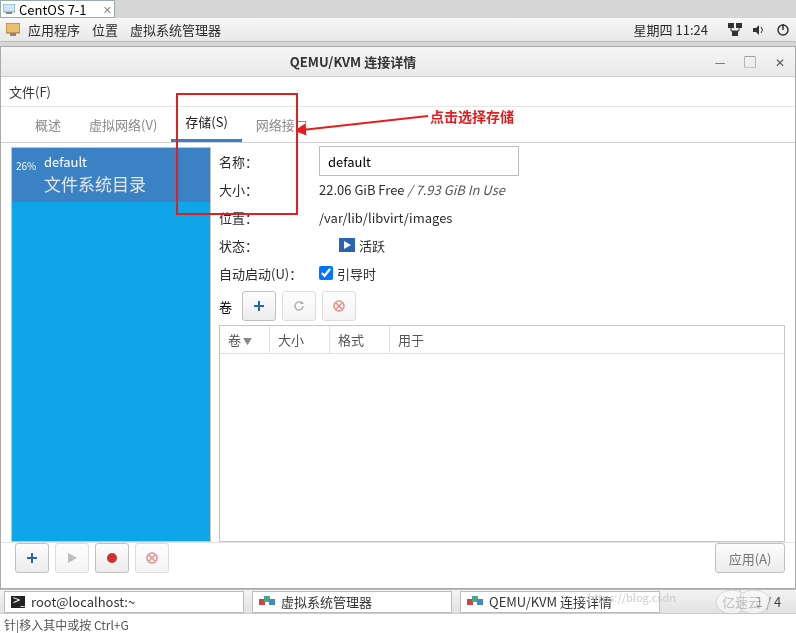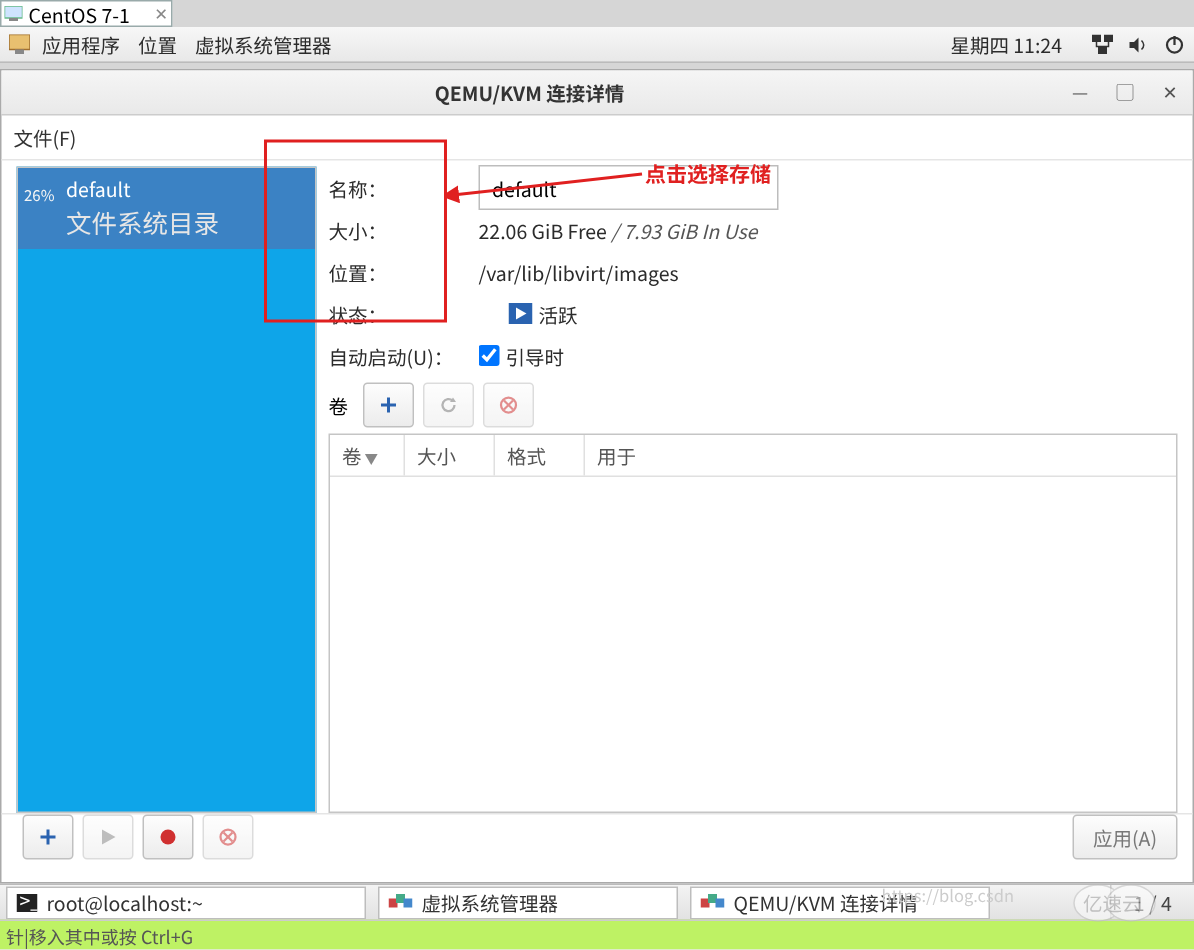--- a/index.html
+++ b/index.html
@@ -43,21 +43,21 @@
   .actions { height: 46px; display:flex; padding: 0 10px 0 14px; gap:6px; border-top:1px solid #e5e5e5; }
   .actions .spacer { flex:1; }
   .apply-btn { width: 70px; height: 30px; border:1px solid #c0c0c0; border-radius:3px; background: linear-gradient(#fdfdfd,#ececec); color:#777; }
   .red-box { position:absolute; left:176px; top:93px; width:122px; height:122px; border:2px solid #e02020; pointer-events:none; }
   .anno { position:absolute; left:430px; top:106px; color:#e02020; font-weight:bold; font-size:14px; }
   .arrow-svg { position:absolute; left:298px; top:108px; pointer-events:none; }
   .taskbar { position:absolute; left:0; right:0; bottom:20px; height:24px; background: linear-gradient(#f3f3f3,#e2e2e2); border-top:1px solid #bbb; display:flex; align-items:center; }
   .task { width: 240px; height: 22px; margin: 0 4px; border:1px solid #bdbdbd; background:#fff; display:flex; align-items:center; padding:0 6px; gap:6px; font-size:12px; color:#333; }
   .task.mini { width:auto; min-width:200px; }
   .ws { margin-left:auto; width:56px; text-align:center; color:#444; border-left:1px solid #ccc; height:100%; display:flex; align-items:center; justify-content:center; }
-  .hint-bar { position:absolute; left:0; right:0; bottom:0; height:20px; background:#bef264; border-top:1px solid #ccc; padding:2px 4px; font-size:12px; color:#555; overflow:hidden; }
+  .hint-bar { position:absolute; left:0; right:0; bottom:0; height:20px; background:#ffffff; border-top:1px solid #ccc; padding:2px 4px; font-size:12px; color:#555; overflow:hidden; }
   .watermark { position:absolute; right:12px; bottom:16px; opacity:0.5; }
   .watermark-txt { position:absolute; right:120px; bottom:28px; color:#ccc; font-size:11px; }
   .chk { width:14px; height:14px; }
   .sort-caret { font-size:9px; color:#888; margin-left:2px; }
 </style>
 </head>
 <body>
 
 <div class="vm-tab">
   <svg class="icon" viewBox="0 0 12 10">
@@ -99,20 +99,26 @@
 <div class="window">
   <div class="titlebar">
     <span class="title">QEMU/KVM 连接详情</span>
     <span class="winbtn">—</span>
     <span class="winbtn">▢</span>
     <span class="winbtn">✕</span>
   </div>
   <div class="menubar">
     <span>文件(F)</span>
   </div>
+  <div class="tabbar">
+    <div class="tab">概述</div>
+    <div class="tab">虚拟网络(V)</div>
+    <div class="tab active">存储(S)</div>
+    <div class="tab">网络接口</div>
+  </div>
 
   <div class="content">
     <div class="sidebar">
       <div class="pool-item">
         <span class="pct">26%</span>
         <div class="nm">default</div>
         <div class="sub">文件系统目录</div>
       </div>
     </div>
 

